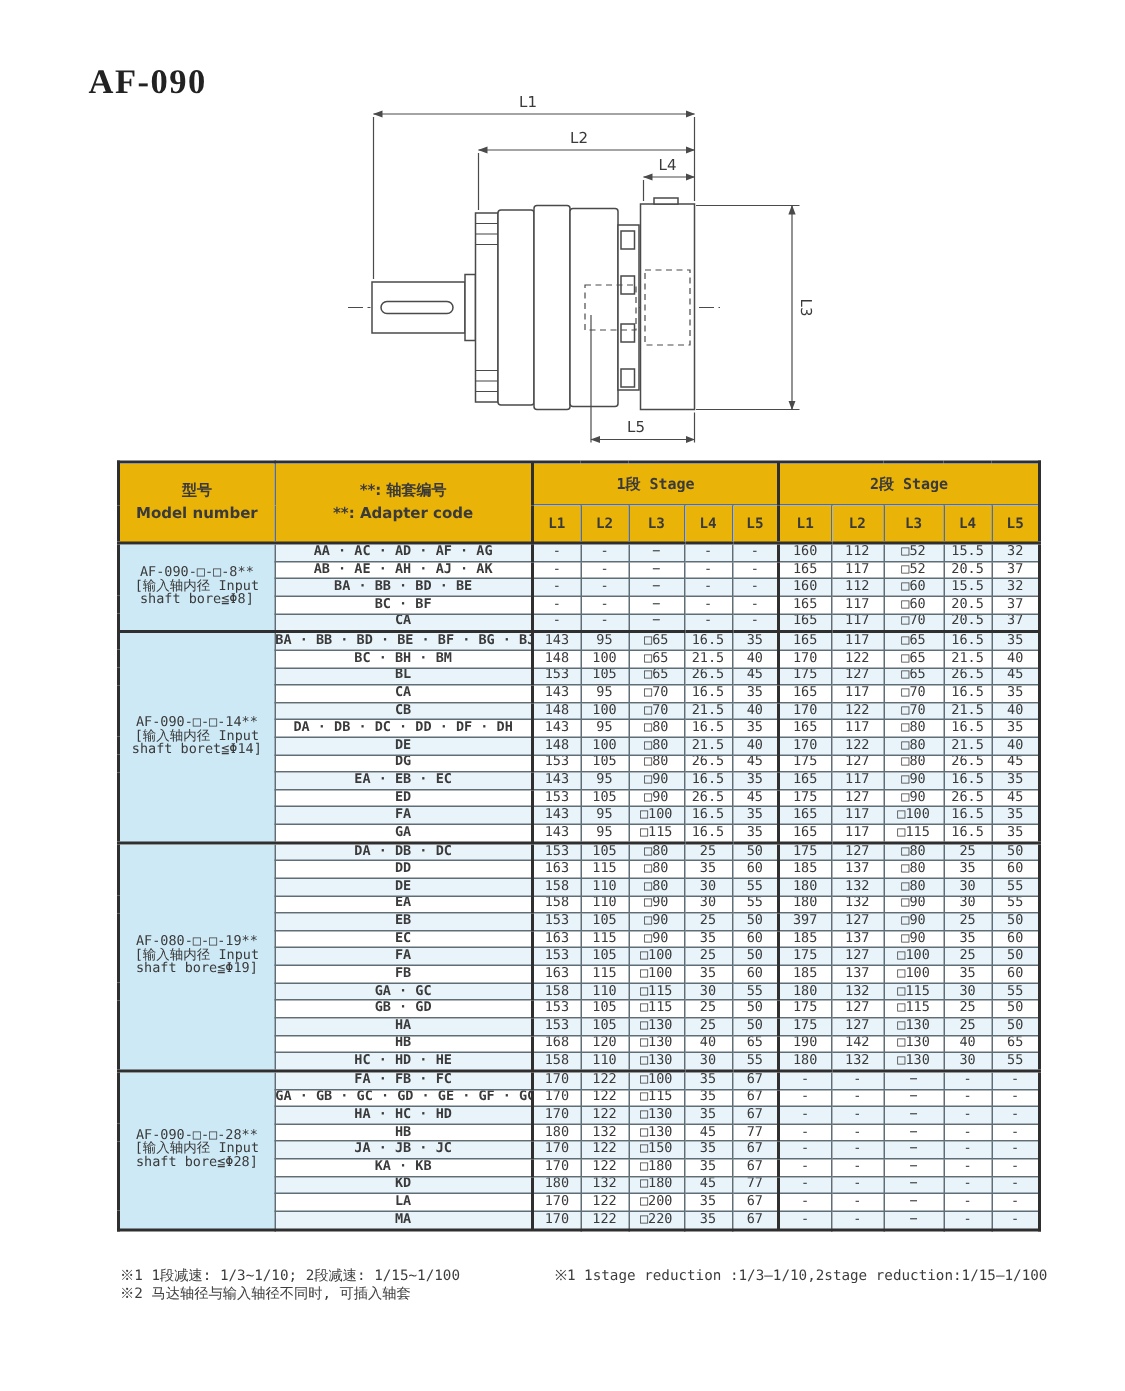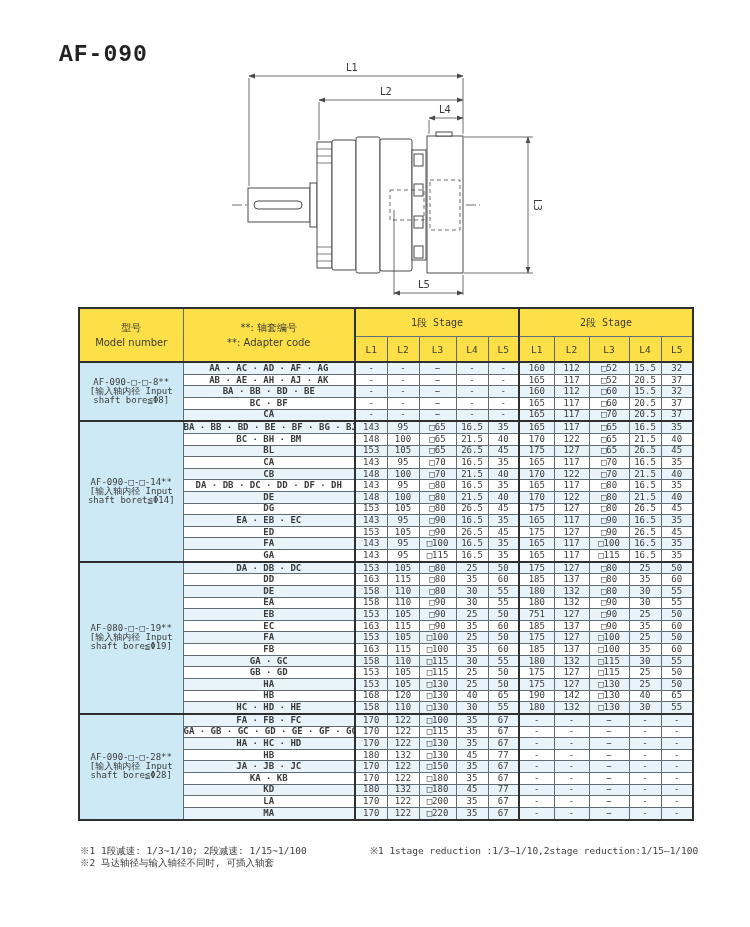--- a/index.html
+++ b/index.html
@@ -1,29 +1,29 @@
 <!DOCTYPE html>
 <html><head>
 <meta charset="utf-8">
 <style>
   html,body{margin:0;padding:0;background:#ffffff;}
   #page{position:relative;width:750px;height:927px;background:#ffffff;overflow:hidden;
         font-family:"DejaVu Sans",sans-serif;}
 
   .title{position:absolute;left:59px;top:42px;font-size:23px;font-weight:bold;color:#222;
-         font-family:Liberation Mono, monospace;letter-spacing:1px;}
+         font-family:Liberation Serif, serif;letter-spacing:1px;}
 
   svg text{font-family:"DejaVu Sans",sans-serif;font-size:10px;fill:#3a3a3a;}
 
   table.spec{position:absolute;left:78px;top:307px;width:614px;height:514px;
              border-collapse:collapse;table-layout:fixed;color:#3a3a3a;
              font-family:"DejaVu Sans Mono",monospace;border:2px solid #2f2f2f;}
   .spec th,.spec td{border:1px solid #5f6e76;padding:0;text-align:center;vertical-align:middle;
                     overflow:hidden;white-space:nowrap;}
-  .spec thead th{background:#fde047;font-weight:normal;}
+  .spec thead th{background:#eab308;font-weight:bold;}
   .model-h,.adapter-h{font-size:10px;line-height:15px;font-family:"DejaVu Sans",sans-serif;}
   .stage-h{font-size:10px;height:27px;}
   .dim-h{font-size:9.5px;height:24px;}
   .spec thead tr:last-child th{border-bottom:2px solid #2f2f2f;}
   .thick-left{border-left:2px solid #2f2f2f !important;}
   .spec tbody td{font-size:9px;line-height:1;}
   tr.stripe td:not(.model-cell){background:#e8f3fa;}
   tr.plain td:not(.model-cell){background:#ffffff;}
   tr.group-start td{border-top:2px solid #2f2f2f;}
   td.model-cell{background:#cde9f5;font-size:9px;line-height:11px;}
@@ -437,21 +437,21 @@
           <td class="num-cell">30</td>
           <td class="num-cell">55</td>
         </tr>
         <tr class="stripe">
           <td class="code-cell">EB</td>
           <td class="num-cell thick-left">153</td>
           <td class="num-cell">105</td>
           <td class="num-cell">□90</td>
           <td class="num-cell">25</td>
           <td class="num-cell">50</td>
-          <td class="num-cell thick-left">751</td>
+          <td class="num-cell thick-left">397</td>
           <td class="num-cell">127</td>
           <td class="num-cell">□90</td>
           <td class="num-cell">25</td>
           <td class="num-cell">50</td>
         </tr>
         <tr class="plain">
           <td class="code-cell">EC</td>
           <td class="num-cell thick-left">163</td>
           <td class="num-cell">115</td>
           <td class="num-cell">□90</td>

